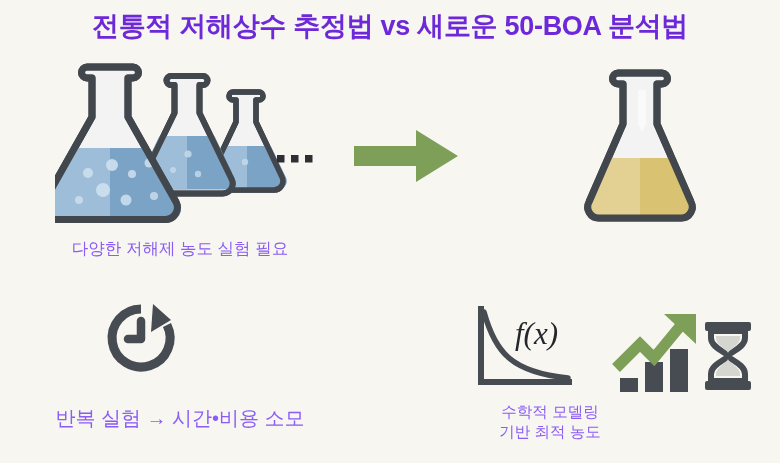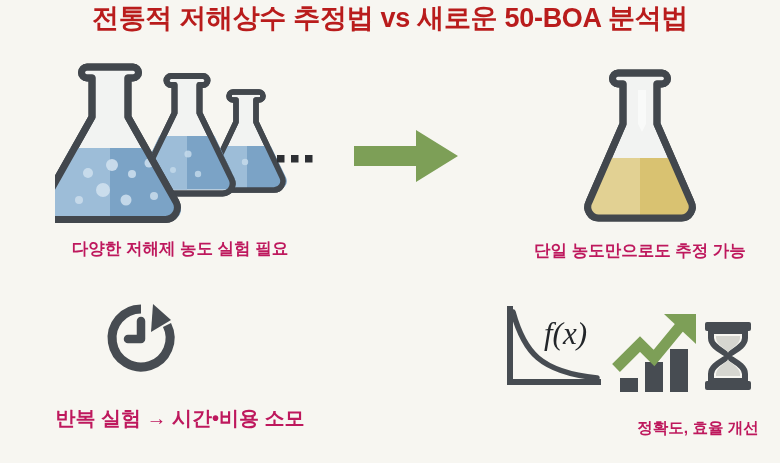--- a/index.html
+++ b/index.html
@@ -17,36 +17,36 @@
   #canvas {
     position: relative;
     width: 780px;
     height: 463px;
     background: #f7f6f1;
   }
 
   
   .title {
     position: absolute;
-    top: 0;
+    top: 8px;
     left: 0;
     width: 780px;
     text-align: center;
     font-size: 27px;
     font-weight: bold;
-    color: #b91c1c;
+    color: #6d28d9;
     letter-spacing: -0.3px;
     white-space: nowrap;
   }
 
   
   .caption {
     position: absolute;
-    font-weight: bold;
-    color: #be185d;
+    font-weight: normal;
+    color: #8b5cf6;
     text-align: center;
     line-height: 1.28;
     white-space: nowrap;
   }
 
   .cap-left-flasks {
     left: 20px;
     top: 238px;
     width: 320px;
     font-size: 16.5px;
@@ -83,21 +83,21 @@
     font-size: 15.5px;
   }
 
   
   .layer { position: absolute; }
 
   #flasks-group   { left: 55px;  top: 62px; }
   #arrow-group    { left: 352px; top: 128px; }
   #single-flask   { left: 580px; top: 68px; }
   #repeat-icon    { left: 103px; top: 300px; }
-  #fx-graph       { left: 502px; top: 306px; }
+  #fx-graph       { left: 473px; top: 306px; }
   #bars-graph     { left: 612px; top: 308px; }
   #hourglass      { left: 700px; top: 320px; }
 
   svg { display: block; }
 </style>
 </head>
 <body>
 
 <div id="canvas">
 
@@ -161,40 +161,43 @@
   <div class="layer" id="single-flask">
     <svg width="120" height="165" viewBox="0 0 120 165" xmlns="http://www.w3.org/2000/svg">
       <path d="M38 5 h44 a5 5 0 0 1 0 11 h-5 v40 l34 78 a11 11 0 0 1 -9.5 16 h-83 a11 11 0 0 1 -9.5 -16 l34 -78 v-40 h-5 a5 5 0 0 1 0 -11 z" fill="#f2f3f2" stroke="#42474d" stroke-width="7" stroke-linejoin="round"></path>
       <path d="M30.5 90 h59 l21 49 a9 9 0 0 1 -8 12.5 h-85 a9 9 0 0 1 -8 -12.5 z" fill="#d9c271"></path>
       <path d="M30.5 90 h29.5 v61.5 h-42.5 a9 9 0 0 1 -8 -12.5 z" fill="#e2d193"></path>
       <path d="M58 22 h8 v34 l-4 8 -4 -8 z" fill="#ffffff" opacity="0.55"></path>
       <path d="M38 5 h44 a5 5 0 0 1 0 11 h-5 v40 l34 78 a11 11 0 0 1 -9.5 16 h-83 a11 11 0 0 1 -9.5 -16 l34 -78 v-40 h-5 a5 5 0 0 1 0 -11 z" fill="none" stroke="#42474d" stroke-width="7" stroke-linejoin="round"></path>
     </svg>
   </div>
 
-  <div class="caption cap-right-flask">단일 농도만으로도 추정 가능</div>
 
   <div class="layer" id="repeat-icon">
     <svg width="76" height="76" viewBox="0 0 76 76" xmlns="http://www.w3.org/2000/svg">
       <path d="M38 9 a29 29 0 1 0 26 16" fill="none" stroke="#474c52" stroke-width="9" stroke-linecap="butt"></path>
       <path d="M50 4 l18 16 -20 12 z" fill="#474c52"></path>
       <path d="M38 21 v18 h-13" fill="none" stroke="#474c52" stroke-width="8.5" stroke-linecap="round" stroke-linejoin="round"></path>
     </svg>
   </div>
 
   <div class="caption cap-repeat">반복 실험 → 시간•비용 소모</div>
 
   <div class="layer" id="fx-graph">
     <svg width="100" height="84" viewBox="0 0 100 84" xmlns="http://www.w3.org/2000/svg">
       <path d="M8 3 v73 h88" fill="none" stroke="#474c52" stroke-width="6" stroke-linecap="square"></path>
       <path d="M11 6 C 22 46, 38 66, 95 72" fill="none" stroke="#474c52" stroke-width="5.5" stroke-linecap="round"></path>
       <text x="42" y="38" font-family="'Liberation Serif', serif" font-style="italic" font-size="31" fill="#23262a">f(x)</text>
     </svg>
   </div>
 
+  <div class="caption cap-model">
+    <span>수학적 모델링</span>
+    <span class="l2">기반 최적 농도</span>
+  </div>
 
   <div class="layer" id="bars-graph">
     <svg width="90" height="85" viewBox="0 0 90 85" xmlns="http://www.w3.org/2000/svg">
       <rect x="8" y="70" width="18" height="14" fill="#474c52"></rect>
       <rect x="33" y="54" width="18" height="30" fill="#474c52"></rect>
       <rect x="58" y="41" width="18" height="43" fill="#474c52"></rect>
       <path d="M4 60 L28 36 L42 50 L70 16" fill="none" stroke="#7d9f57" stroke-width="11" stroke-linejoin="miter" stroke-linecap="butt"></path>
       <path d="M52 6 h32 v30 z" fill="#7d9f57"></path>
     </svg>
   </div>
@@ -202,15 +205,14 @@
   <div class="layer" id="hourglass">
     <svg width="56" height="72" viewBox="0 0 56 72" xmlns="http://www.w3.org/2000/svg">
       <rect x="5" y="2" width="46" height="9" rx="2" fill="#474c52"></rect>
       <rect x="5" y="61" width="46" height="9" rx="2" fill="#474c52"></rect>
       <path d="M11 11 h34 v7 c0 10 -17 15 -17 18 c0 3 17 8 17 18 v7 h-34 v-7 c0 -10 17 -15 17 -18 c0 -3 -17 -8 -17 -18 z" fill="none" stroke="#474c52" stroke-width="6" stroke-linejoin="round"></path>
       <path d="M16 16 h24 v2 c0 7 -12 12 -12 15 c0 -3 -12 -8 -12 -15 z" fill="#d6d6d0"></path>
       <path d="M16 56 h24 v-2 c0 -7 -12 -12 -12 -15 c0 3 -12 8 -12 15 z" fill="#d6d6d0"></path>
     </svg>
   </div>
 
-  <div class="caption cap-accuracy">정확도, 효율 개선</div>
 
 </div>
 
 </body></html>

